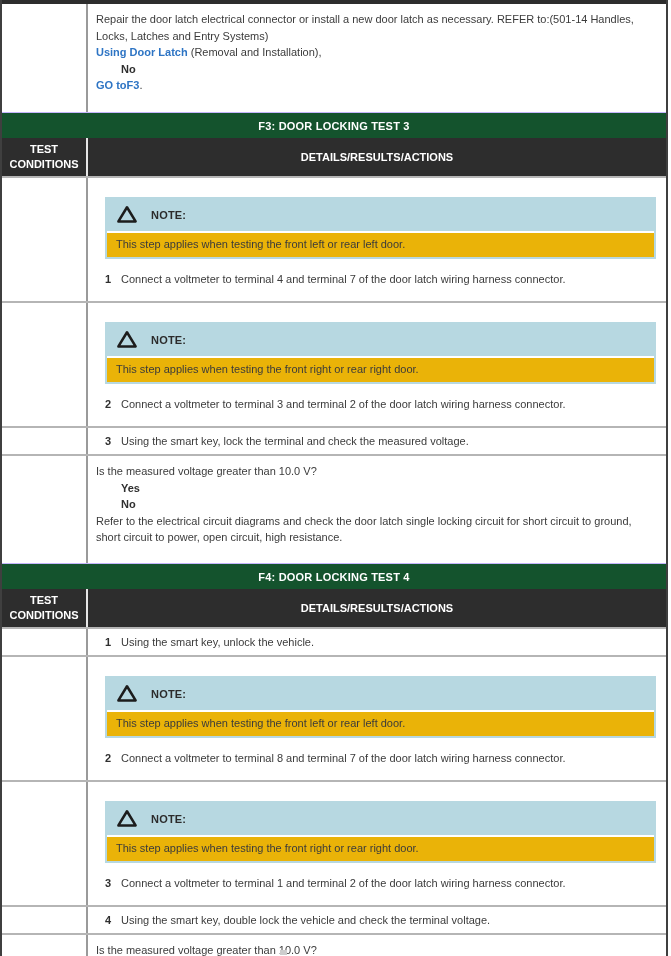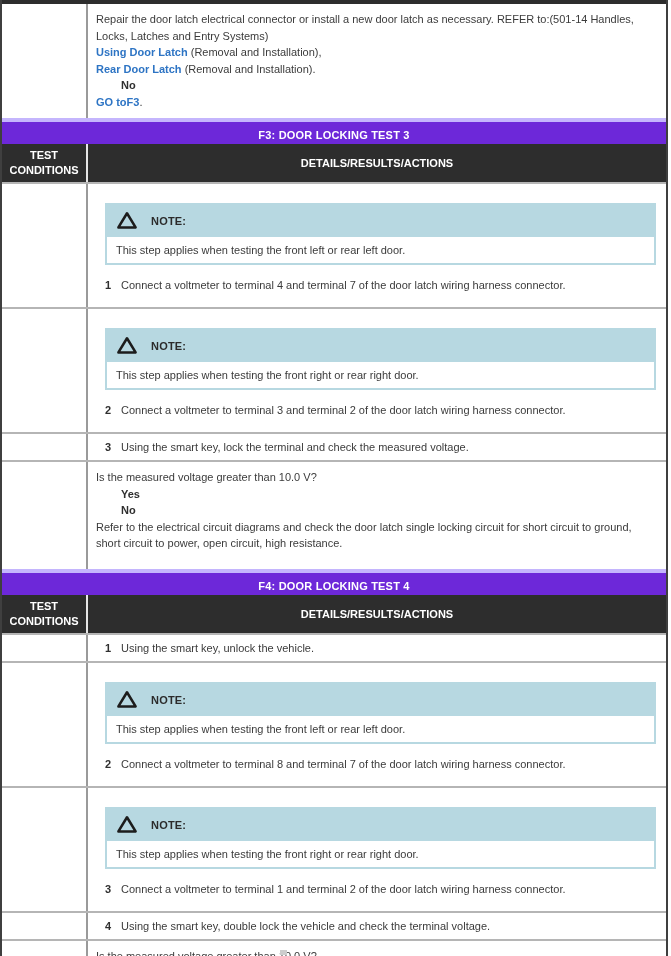--- a/index.html
+++ b/index.html
@@ -25,22 +25,22 @@
   .row.last { border-bottom: 1px solid #b5b5b5; }
 
   .cell-left {
     flex: 0 0 86px; width: 86px;
     border-right: 2px solid #9a9a9a;
   }
   .cell-right { flex: 1; padding: 7px 10px 8px 8px; }
 
   
   .band {
-    background: #6d28d9;
-    border-top: 4px solid #c4b5fd;
+    background: #14532d;
+    border-top: 1px solid #c4b5fd;
     color: #ffffff;
     font-weight: bold;
     text-align: center;
     height: 26px;
     line-height: 26px;
     letter-spacing: 0.2px;
   }
 
   
   .header-row { border-top: 1px solid #c9c9c9; min-height: 38px; }
@@ -72,21 +72,21 @@
   
   .note {
     background: #b7d8e1;
     padding: 0 2px 2px 2px;
     margin: 12px 0 4px 9px;
   }
   .note-header { display: flex; align-items: center; padding: 8px 9px 7px 9px; }
   .note-icon svg { display: block; }
   .note-label { margin-left: 13px; font-weight: bold; color: #2b2b2b; letter-spacing: 0.2px; }
   .note-body {
-    background: #ffffff;
+    background: #eab308;
     border-top: 2px solid #ffffff;
     padding: 4px 9px 5px 9px;
     line-height: 15px;
     color: #3b3b3b;
   }
 
   .scroll-fragment {
     position: absolute; left: 280px; top: 950px;
     width: 7px; height: 5px; background: #cdcdcd;
   }
@@ -98,23 +98,20 @@
   <div class="doc-table">
 
     <div class="topbar"></div>
 
     <div class="row no-sep row-intro">
       <div class="cell-left"></div>
       <div class="cell-right">
         <p class="line">Repair the door latch electrical connector or install a new door latch as necessary. REFER to:(501-14 Handles, Locks, Latches and Entry Systems)</p>
         <p class="line">
           <a class="doclink">Using Door Latch</a><span> (Removal and Installation),</span>
-        </p>
-        <p class="line">
-          <a class="doclink">Rear Door Latch</a><span> (Removal and Installation).</span>
         </p>
         <p class="line answer">No</p>
         <p class="line">
           <a class="doclink">GO toF3</a><span>.</span>
         </p>
       </div>
     </div>
 
     <div class="band">F3: DOOR LOCKING TEST 3</div>
 

